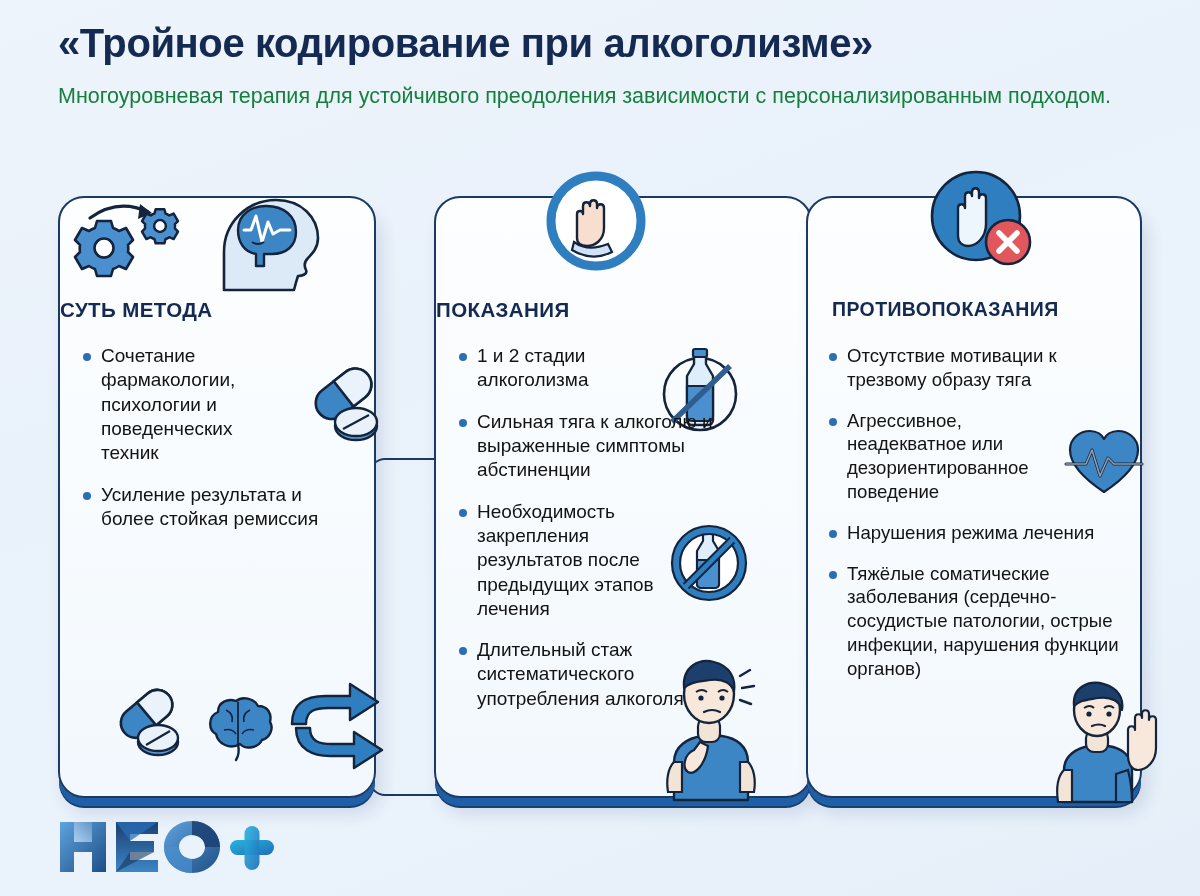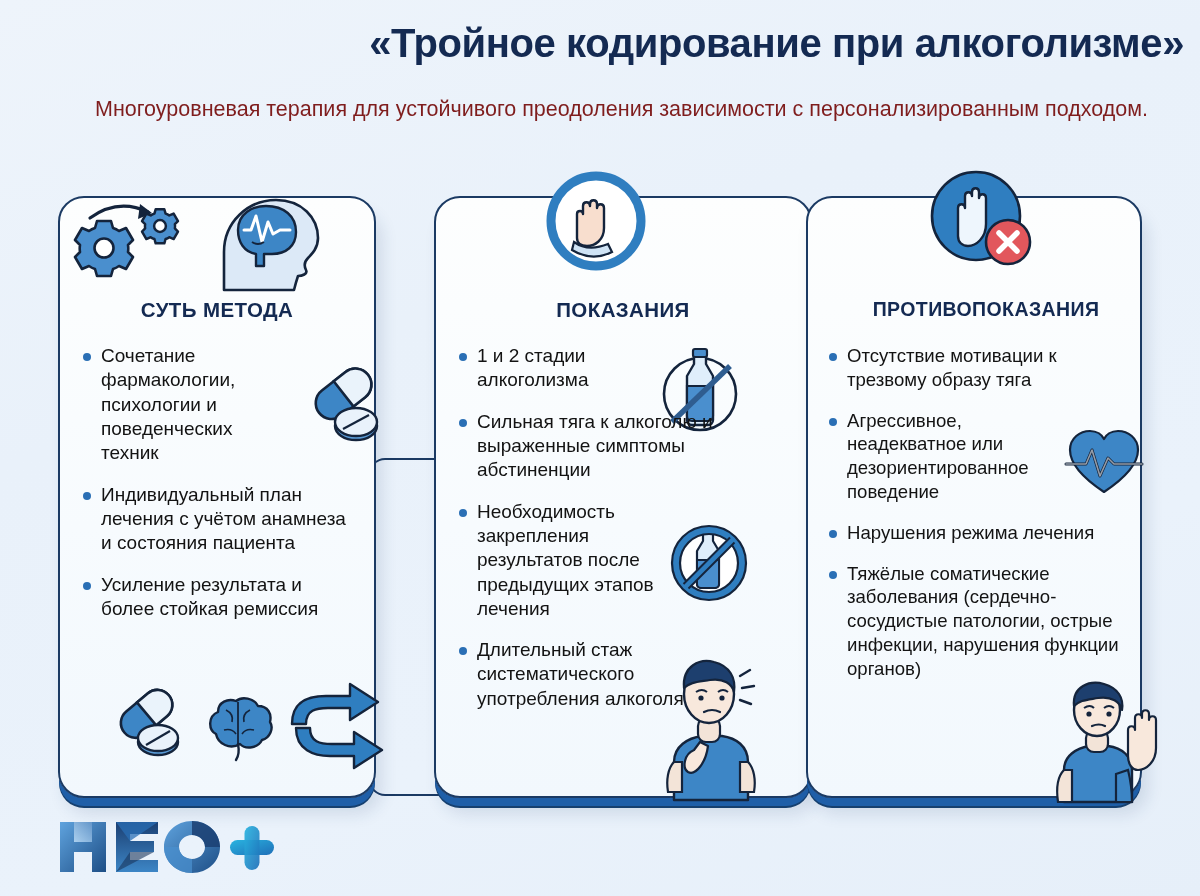--- a/index.html
+++ b/index.html
@@ -7,36 +7,36 @@
   body {
     width: 1200px;
     height: 896px;
     overflow: hidden;
     font-family: "Liberation Sans", "DejaVu Sans", sans-serif;
     background: linear-gradient(160deg, #eef4fb 0%, #e9f1fa 35%, #eaf2fb 70%, #e6eff9 100%);
     position: relative;
   }
 
   
-  .header { padding: 22px 16px 0 58px; text-align: right; }
+  .header { padding: 22px 16px 0 58px; }
 
   .page-title {
     font-size: 40px;
     font-weight: 700;
     color: #142a52;
     letter-spacing: -0.4px;
     line-height: 1.08;
     white-space: nowrap;
   }
 
   .page-subtitle {
-    margin-top: 30px;
+    margin-top: 17px;
     font-size: 21.5px;
     font-weight: 400;
-    color: #7f1d1d;
+    color: #15803d;
     line-height: 1.33;
     max-width: 1090px;
   }
 
   
   .cards {
     position: absolute;
     top: 196px;
     left: 0;
     width: 1200px;
@@ -52,21 +52,20 @@
     border-radius: 26px;
     box-shadow: 0 9px 0 -1px #1f5fa8, 0 11px 0 -1px #16406f, 6px 16px 16px rgba(30,60,110,0.13);
     padding: 0 20px;
   }
 
   .card-1 { left: 58px;  width: 318px; }
   .card-2 { left: 434px; width: 378px; }
   .card-3 { left: 806px; width: 336px; }
 
   .card-title {
-    text-align: center;
     font-size: 20.5px;
     font-weight: 700;
     color: #142a52;
     letter-spacing: 0.4px;
     position: absolute;
     left: 0; right: 0;
   }
   .card-1 .card-title { top: 100px; }
   .card-2 .card-title { top: 100px; }
   .card-3 .card-title { top: 100px; font-size: 19.5px; margin-left: 24px; }
@@ -189,21 +188,20 @@
         <rect x="16" y="22" width="62" height="32" rx="16" fill="#3d86c6" stroke="#14243c" stroke-width="2.6"></rect>
         <path d="M47,22 h15 a16,16 0 0 1 0,32 h-15 Z" fill="#eaf3fb" stroke="#14243c" stroke-width="2.6"></path>
       </g>
       <ellipse cx="58" cy="70" rx="21" ry="14" fill="#5a9bd6" stroke="#14243c" stroke-width="2.4"></ellipse>
       <ellipse cx="58" cy="66" rx="21" ry="14" fill="#e9f2fb" stroke="#14243c" stroke-width="2.4"></ellipse>
       <line x1="45" y1="73" x2="71" y2="59" stroke="#14243c" stroke-width="2.2"></line>
     </svg>
 
     <ul class="bullets">
       <li class="w-short">Сочетание фармакологии, психологии и поведенческих техник</li>
-      <li>Индивидуальный план лечения с учётом анамнеза и состояния пациента</li>
       <li>Усиление результата и более стойкая ремиссия</li>
     </ul>
 
     <svg class="art" style="left:48px; top:482px;" width="84" height="82" viewBox="0 0 84 82">
       <g transform="rotate(-40 40 34)">
         <rect x="10" y="18" width="58" height="30" rx="15" fill="#3d86c6" stroke="#14243c" stroke-width="2.6"></rect>
         <path d="M39,18 h14 a15,15 0 0 1 0,30 h-14 Z" fill="#eaf3fb" stroke="#14243c" stroke-width="2.6"></path>
       </g>
       <ellipse cx="50" cy="62" rx="20" ry="13" fill="#5a9bd6" stroke="#14243c" stroke-width="2.4"></ellipse>
       <ellipse cx="50" cy="58" rx="20" ry="13" fill="#e9f2fb" stroke="#14243c" stroke-width="2.4"></ellipse>

